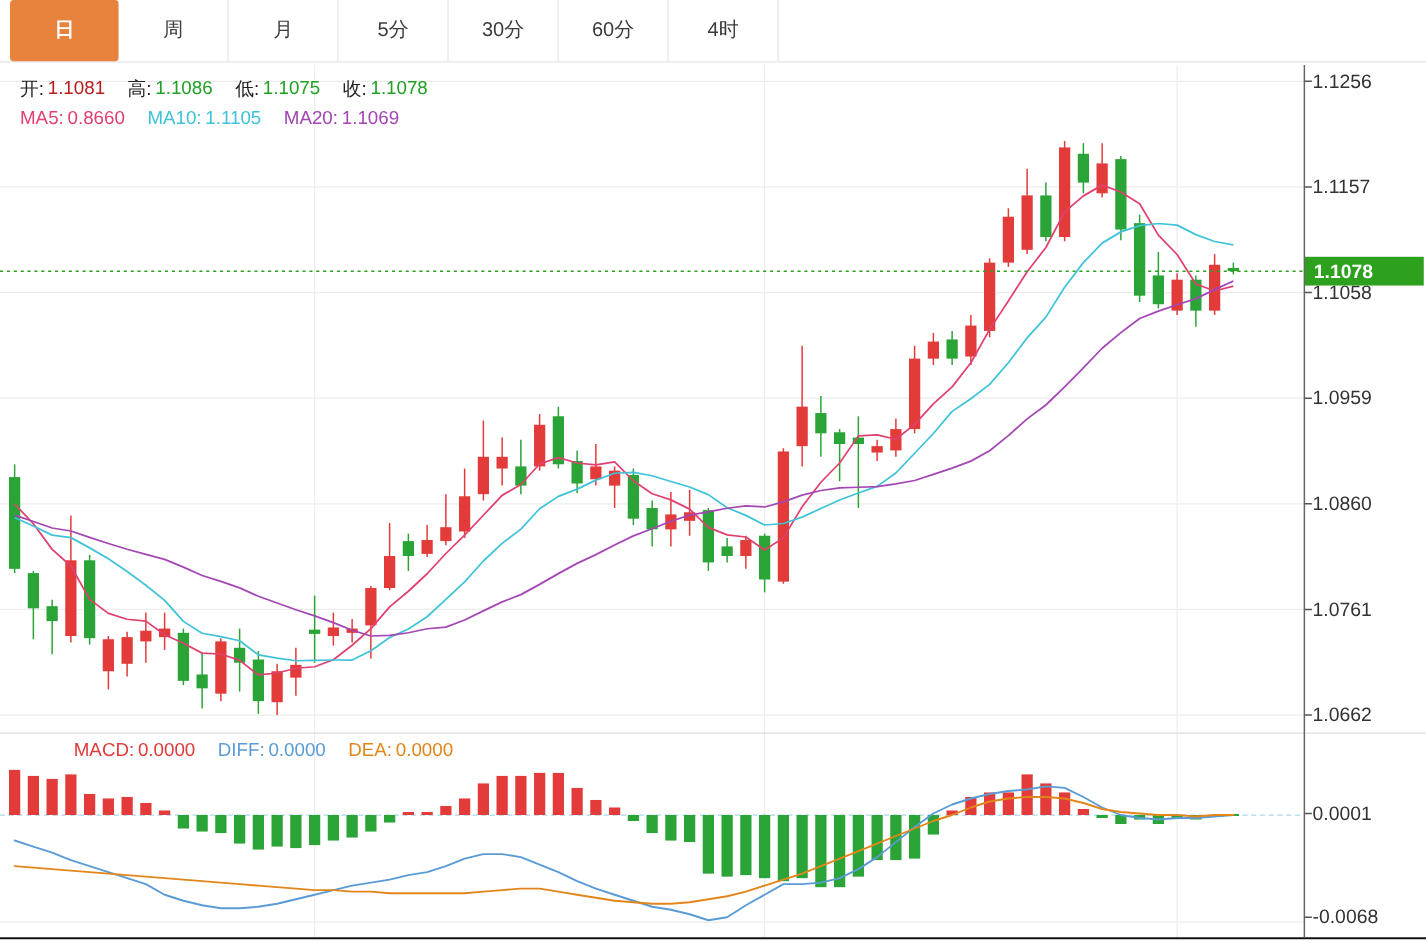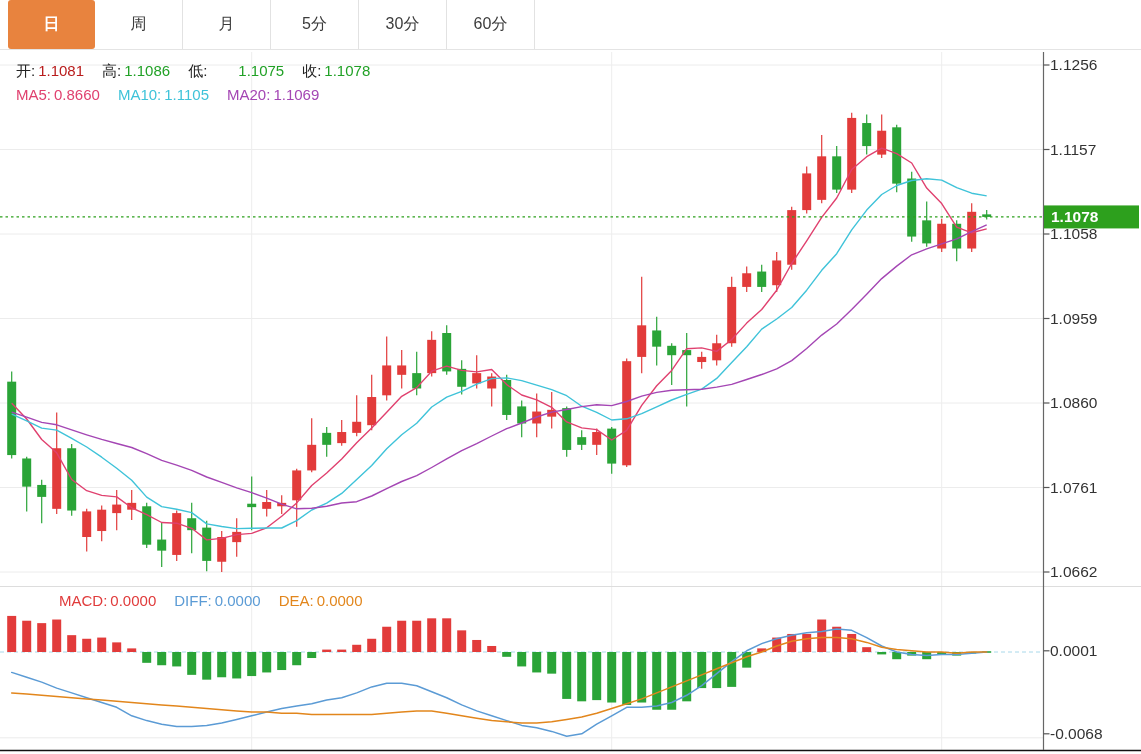--- a/index.html
+++ b/index.html
@@ -23,34 +23,35 @@
 </head>
 <body>
 
 <div class="tabbar">
   <div class="tab active" style="background: rgb(232, 131, 62); color: rgb(255, 255, 255);">日</div>
   <div class="tab">周</div>
   <div class="tab">月</div>
   <div class="tab">5分</div>
   <div class="tab">30分</div>
   <div class="tab">60分</div>
+  <div class="tab">4时</div>
 </div>
 
 <div class="legend" id="ohlc-legend">
   <span class="pair">
       <span style="color: rgb(34, 34, 34);">开:</span>
       <span style="color: #b91c1c;">1.1081</span>
     </span>
   <span class="pair">
       <span style="color: rgb(34, 34, 34);">高:</span>
       <span style="color: rgb(33, 161, 38);">1.1086</span>
     </span>
   <span class="pair">
       <span style="color: rgb(34, 34, 34);">低:</span>
-      <span style="color: rgb(33, 161, 38); margin-left: 28px;">1.1075</span>
+      <span style="color: rgb(33, 161, 38);">1.1075</span>
     </span>
   <span class="pair">
       <span style="color: rgb(34, 34, 34);">收:</span>
       <span style="color: rgb(33, 161, 38);">1.1078</span>
     </span>
 </div>
 
 <div class="legend" id="ma-legend">
   <span class="pair">
       <span style="color: rgb(224, 65, 111);">MA5:</span>

